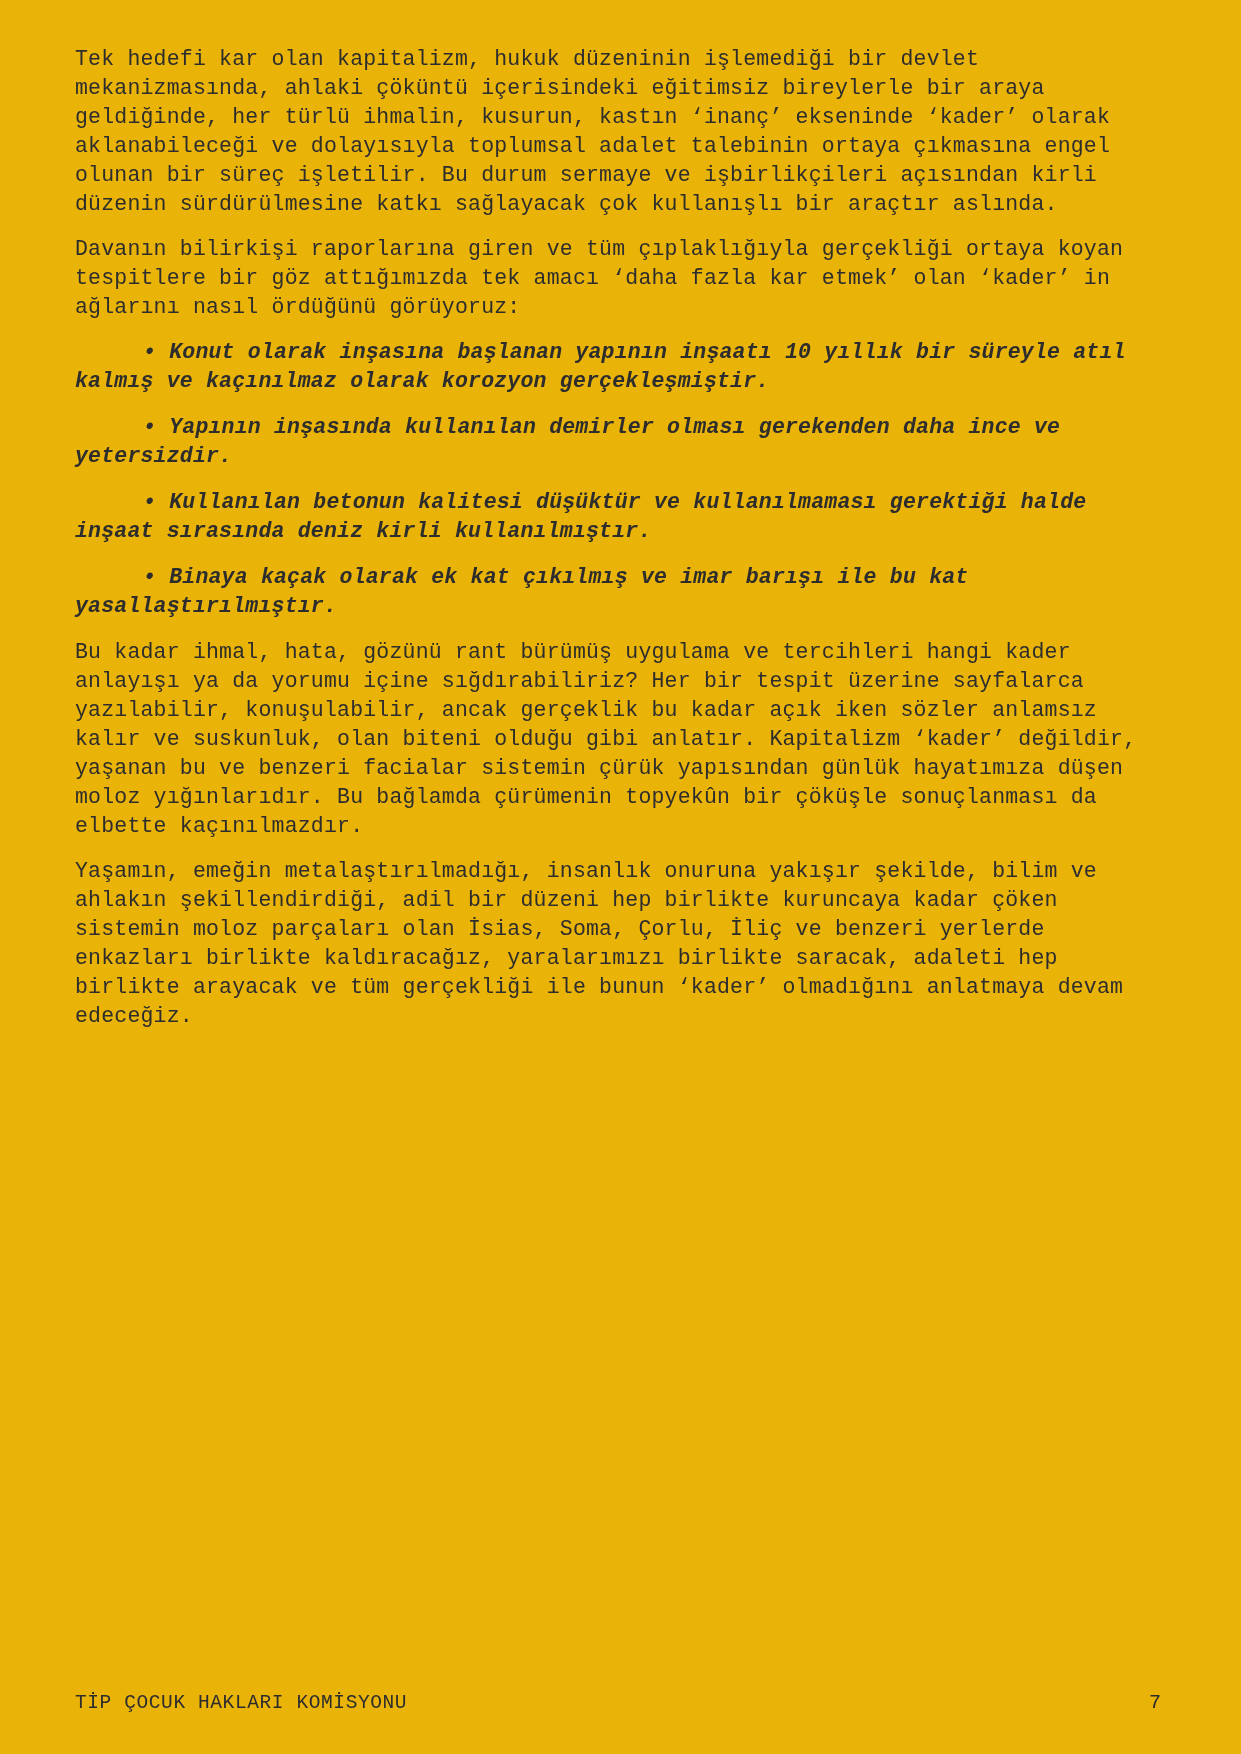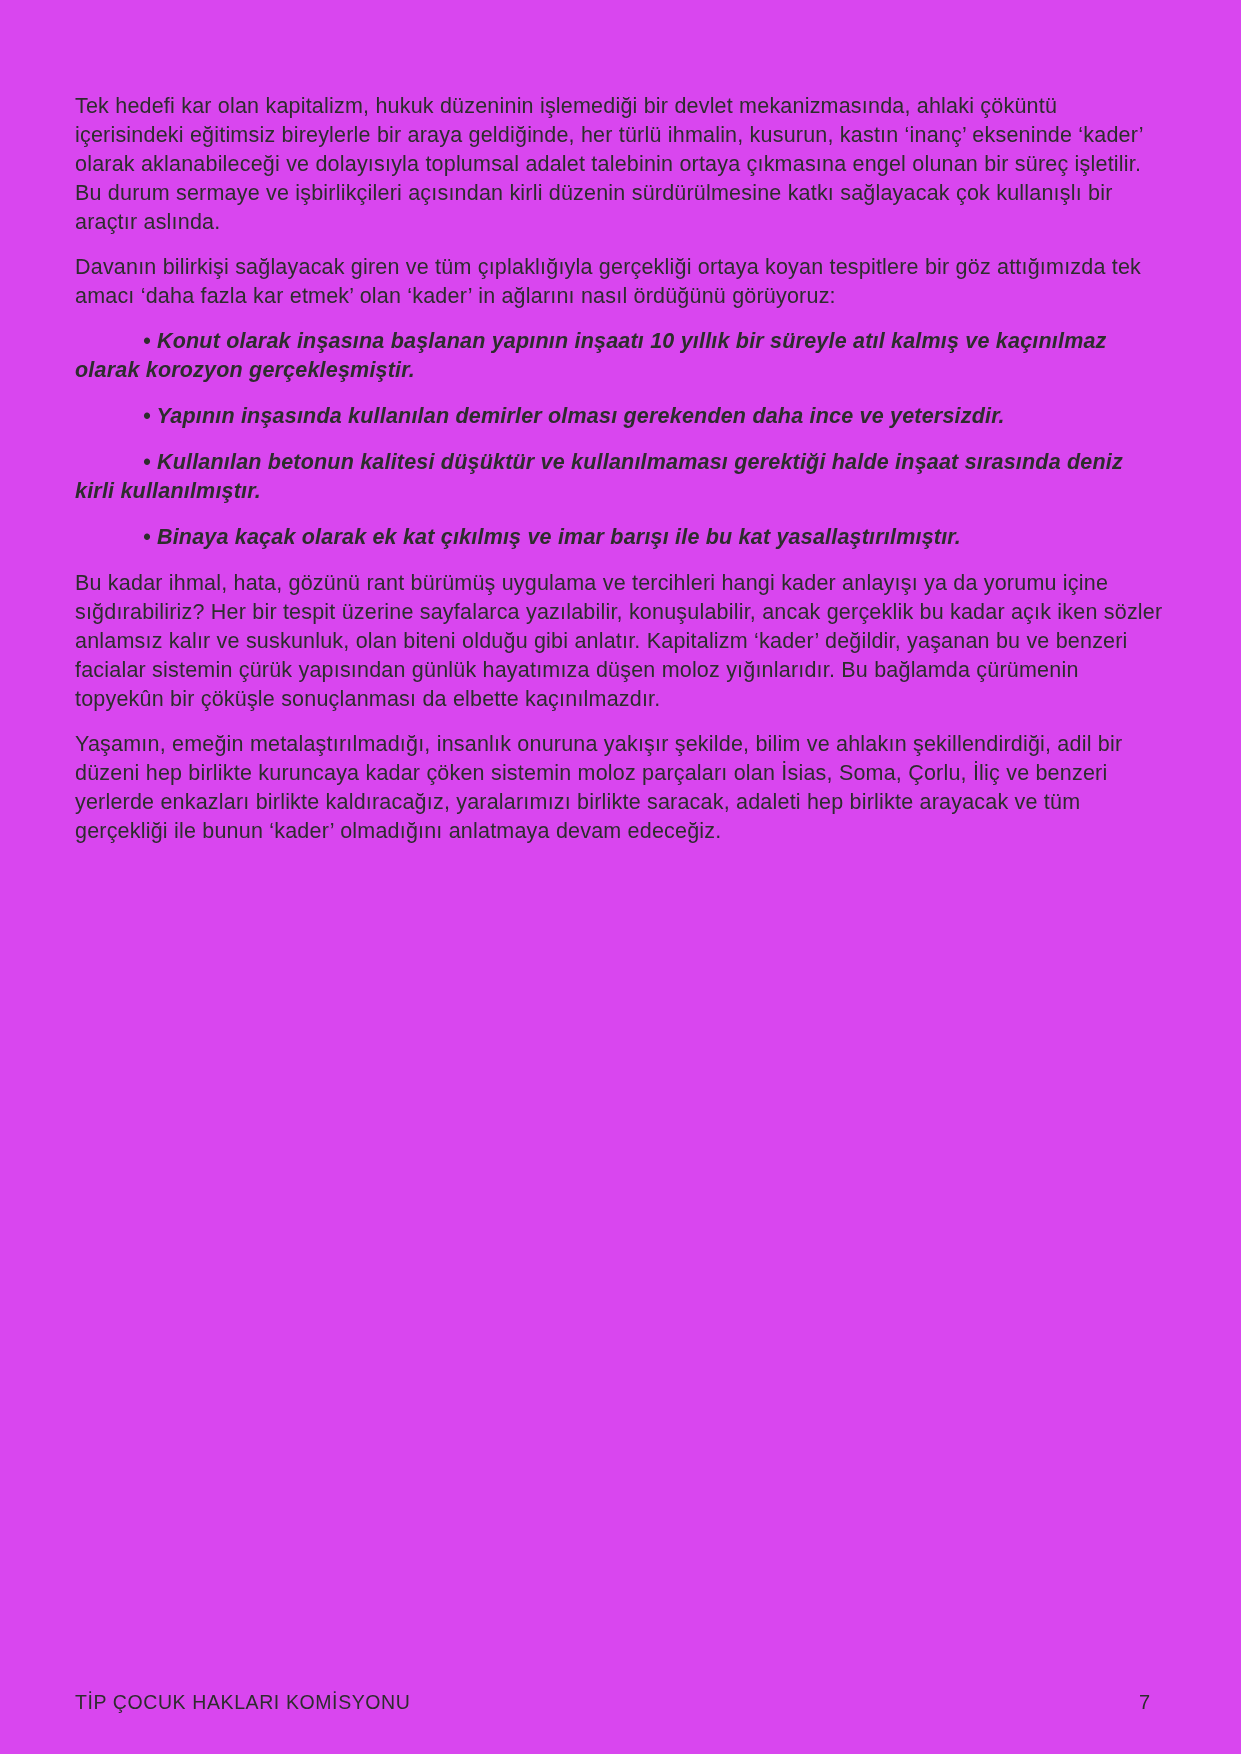--- a/index.html
+++ b/index.html
@@ -5,24 +5,24 @@
   html, body {
     margin: 0;
     padding: 0;
     background: #e8e8e8;
   }
   .page {
     position: relative;
     width: 1241px;
     height: 1754px;
     margin: 0 auto;
-    background: #d946ef;
+    background: #eab308;
     box-sizing: border-box;
-    padding: 92px 75px 0 75px;
-    font-family: Liberation Sans, sans-serif;
+    padding: 45px 75px 0 75px;
+    font-family: Liberation Mono, monospace;
     color: #2d2d2d;
     overflow: hidden;
   }
   .content {
     width: 100%;
   }
   p.para {
     margin: 0 0 16px 0;
     font-size: 21.5px;
     line-height: 29px;
@@ -34,21 +34,21 @@
   }
   p.para.bullet {
     font-weight: 700;
     font-style: italic;
     text-indent: 68px;
     margin-bottom: 17px;
   }
   .footer {
     position: absolute;
     left: 75px;
-    right: 91px;
+    right: 80px;
     bottom: 40px;
     display: flex;
     justify-content: space-between;
     align-items: baseline;
   }
   .footer .footer-title {
     font-size: 19.5px;
     letter-spacing: 0.6px;
     color: #2d2d2d;
   }
@@ -56,21 +56,21 @@
     font-size: 20px;
     color: #2d2d2d;
   }
 </style>
 </head>
 <body>
 
 <div class="page">
   <div class="content">
     <p class="para body">Tek hedefi kar olan kapitalizm, hukuk düzeninin işlemediği bir devlet mekanizmasında, ahlaki çöküntü içerisindeki eğitimsiz bireylerle bir araya geldiğinde, her türlü ihmalin, kusurun, kastın ‘inanç’ ekseninde ‘kader’ olarak aklanabileceği ve dolayısıyla toplumsal adalet talebinin ortaya çıkmasına engel olunan bir süreç işletilir. Bu durum sermaye ve işbirlikçileri açısından kirli düzenin sürdürülmesine katkı sağlayacak çok kullanışlı bir araçtır aslında.</p>
-    <p class="para body">Davanın bilirkişi sağlayacak giren ve tüm çıplaklığıyla gerçekliği ortaya koyan tespitlere bir göz attığımızda tek amacı ‘daha fazla kar etmek’ olan ‘kader’ in ağlarını nasıl ördüğünü görüyoruz:</p>
+    <p class="para body">Davanın bilirkişi raporlarına giren ve tüm çıplaklığıyla gerçekliği ortaya koyan tespitlere bir göz attığımızda tek amacı ‘daha fazla kar etmek’ olan ‘kader’ in ağlarını nasıl ördüğünü görüyoruz:</p>
     <p class="para bullet">• Konut olarak inşasına başlanan yapının inşaatı 10 yıllık bir süreyle atıl kalmış ve kaçınılmaz olarak korozyon gerçekleşmiştir.</p>
     <p class="para bullet">• Yapının inşasında kullanılan demirler olması gerekenden daha ince ve yetersizdir.</p>
     <p class="para bullet">• Kullanılan betonun kalitesi düşüktür ve kullanılmaması gerektiği halde inşaat sırasında deniz kirli kullanılmıştır.</p>
     <p class="para bullet">• Binaya kaçak olarak ek kat çıkılmış ve imar barışı ile bu kat yasallaştırılmıştır.</p>
     <p class="para body">Bu kadar ihmal, hata, gözünü rant bürümüş uygulama ve tercihleri hangi kader anlayışı ya da yorumu içine sığdırabiliriz? Her bir tespit üzerine sayfalarca yazılabilir, konuşulabilir, ancak gerçeklik bu kadar açık iken sözler anlamsız kalır ve suskunluk, olan biteni olduğu gibi anlatır. Kapitalizm ‘kader’ değildir, yaşanan bu ve benzeri facialar sistemin çürük yapısından günlük hayatımıza düşen moloz yığınlarıdır. Bu bağlamda çürümenin topyekûn bir çöküşle sonuçlanması da elbette kaçınılmazdır.</p>
     <p class="para body">Yaşamın, emeğin metalaştırılmadığı, insanlık onuruna yakışır şekilde, bilim ve ahlakın şekillendirdiği, adil bir düzeni hep birlikte kuruncaya kadar çöken sistemin moloz parçaları olan İsias, Soma, Çorlu, İliç ve benzeri yerlerde enkazları birlikte kaldıracağız, yaralarımızı birlikte saracak, adaleti hep birlikte arayacak ve tüm gerçekliği ile bunun ‘kader’ olmadığını anlatmaya devam edeceğiz.</p>
   </div>
 
   <div class="footer">
     <span class="footer-title">TİP ÇOCUK HAKLARI KOMİSYONU</span>

